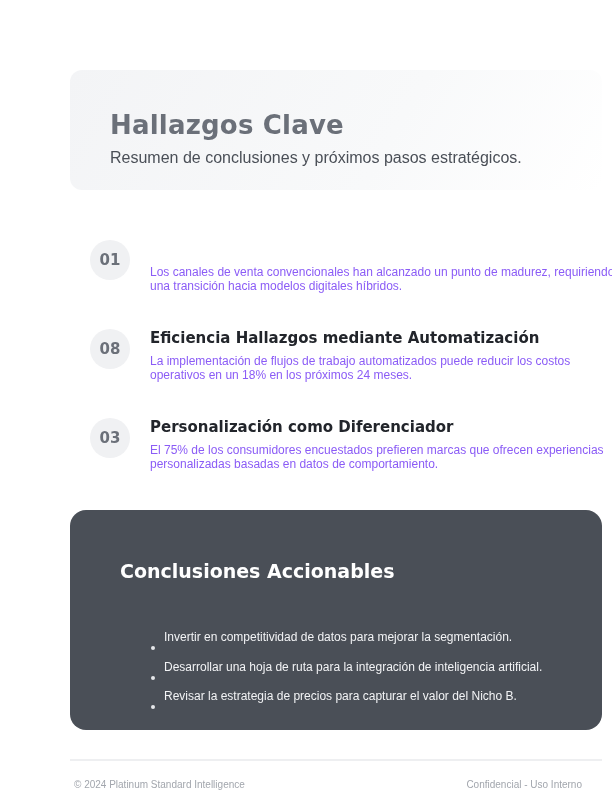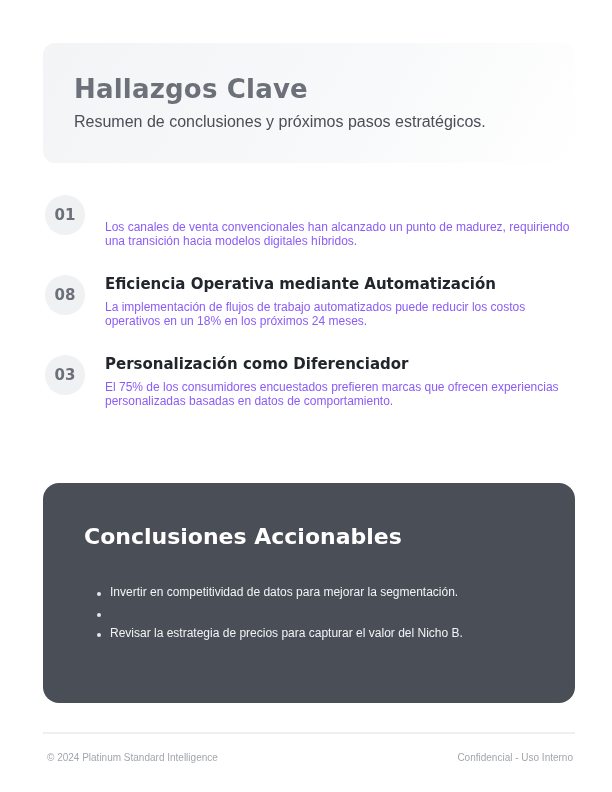--- a/index.html
+++ b/index.html
@@ -1,15 +1,15 @@
 <!DOCTYPE html>
 <html><head>
 <meta charset="utf-8">
 <style>
-  * { box-sizing: border-box; margin: 1px; padding: 0; }
+  * { box-sizing: border-box; margin: 10px; padding: 0; }
   html, body { width: 612px; height: 792px; background: #ffffff; overflow: hidden; }
   body { font-family: "Liberation Sans", sans-serif; color: #2d3038; position: relative; }
 
   .hero {
     position: absolute; left: 40px; top: 40px; width: 532px; height: 120px;
     border-radius: 12px;
     background: linear-gradient(120deg, #f3f4f6 0%, #f8f9fa 60%, #ffffff 100%);
   }
   .hero-title {
     position: absolute; left: 30px; top: 30px;
@@ -40,21 +40,21 @@
     font-size: 12px; line-height: 14px; color: #8b5cf6;
   }
 
   .action-card {
     position: absolute; left: 40px; top: 480px; width: 532px; height: 220px;
     border-radius: 16px; background: #4a4f57; color: #ffffff;
   }
   .action-title {
     position: absolute; left: 40px; top: 40px;
     font-family: "DejaVu Sans", sans-serif; font-weight: bold;
-    font-size: 22px; color: #ffffff;
+    font-size: 19px; color: #ffffff;
   }
   .action-intro {
     position: absolute; left: 40px; top: 82px; font-size: 12px; color: #f2f3f5;
   }
   .action-list {
     position: absolute; left: 64px; top: 100px; list-style: none;
   }
   .action-list li {
     position: relative; font-size: 12px; color: #f2f3f5; height: 19.5px; line-height: 15px;
   }
@@ -80,39 +80,40 @@
   <div class="hero-sub">Resumen de conclusiones y próximos pasos estratégicos.</div>
 </div>
 
 <div class="findings">
   <div class="finding">
     <div class="num-badge">01</div>
     <div class="finding-desc">Los canales de venta convencionales han alcanzado un punto de madurez, requiriendo una transición hacia modelos digitales híbridos.</div>
   </div>
   <div class="finding">
     <div class="num-badge">08</div>
-    <div class="finding-title">Eficiencia Operativa mediante Automatización</div>
+    <div class="finding-title">Eficiencia Hallazgos mediante Automatización</div>
     <div class="finding-desc">La implementación de flujos de trabajo automatizados puede reducir los costos operativos en un 18% en los próximos 24 meses.</div>
   </div>
   <div class="finding">
     <div class="num-badge">03</div>
     <div class="finding-title">Personalización como Diferenciador</div>
     <div class="finding-desc">El 75% de los consumidores encuestados prefieren marcas que ofrecen experiencias personalizadas basadas en datos de comportamiento.</div>
   </div>
 </div>
 
 <div class="action-card">
   <div class="action-title">Conclusiones Accionables</div>
   <ul class="action-list">
     <li>
       <span class="bullet"></span>
       <span>Invertir en competitividad de datos para mejorar la segmentación.</span>
     </li>
     <li>
       <span class="bullet"></span>
+      <span>Desarrollar una hoja de ruta para la integración de inteligencia artificial.</span>
     </li>
     <li>
       <span class="bullet"></span>
       <span>Revisar la estrategia de precios para capturar el valor del Nicho B.</span>
     </li>
   </ul>
 </div>
 
 <div class="footer-rule"></div>
 <div class="footer-left">© 2024 Platinum Standard Intelligence</div>

